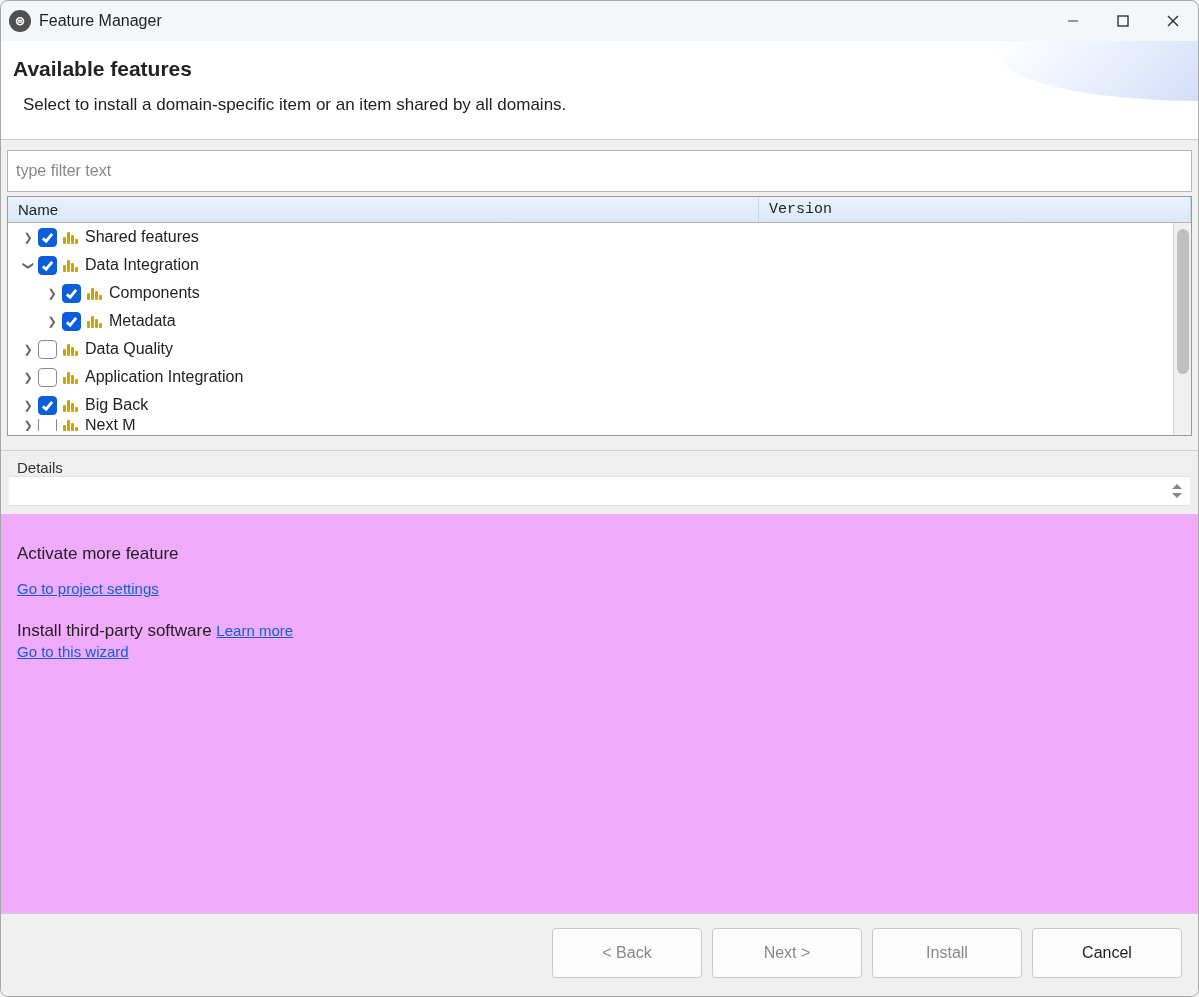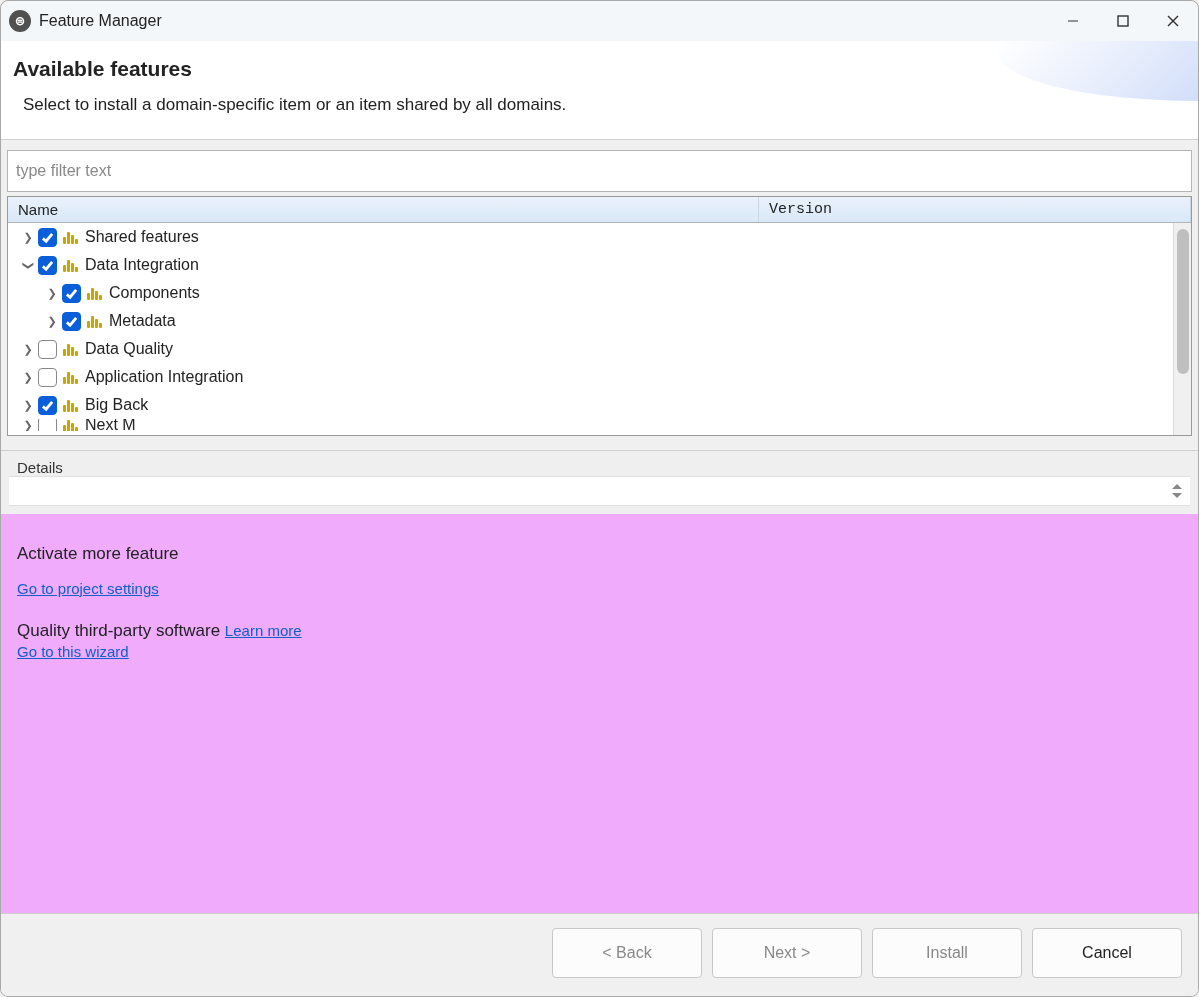--- a/index.html
+++ b/index.html
@@ -461,21 +461,21 @@
       </div>
     </div>
   </div>
 
   <div class="links-area">
     <div class="col1">
       <div class="block-title">Activate more feature</div>
       <a class="link">Go to project settings</a>
     </div>
     <div class="third-party-line col1">
-      <span>Quality third-party software </span><a class="link">Learn more</a>
+      <span>Install third-party software </span><a class="link">Learn more</a>
     </div>
     <div class="col1">
       <a class="link">Go to this wizard</a>
     </div>
   </div>
 
   <div class="footer">
     <div class="btn">&lt; Back</div>
     <div class="btn">Next &gt;</div>
     <div class="btn">Install</div>

